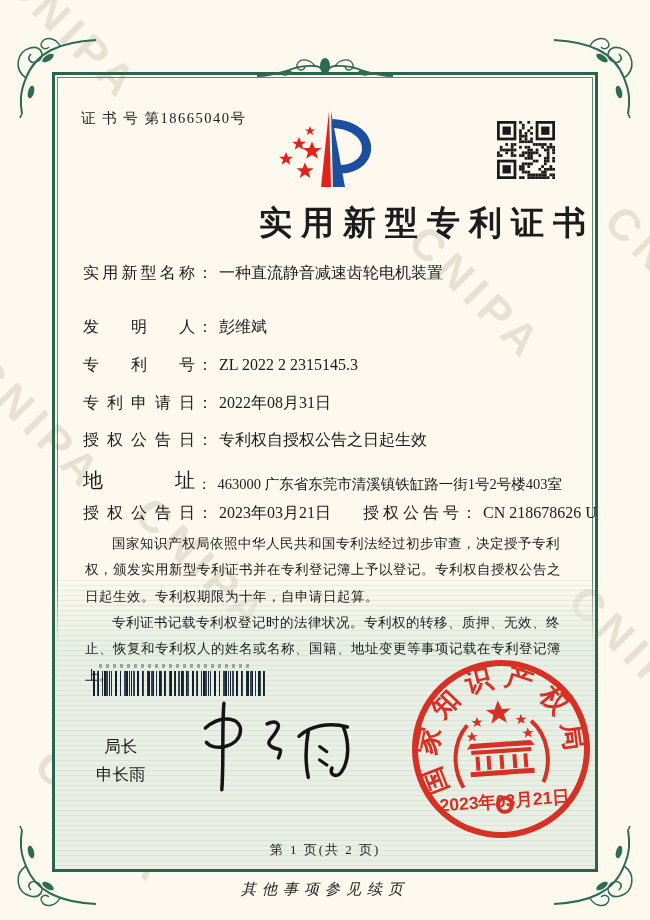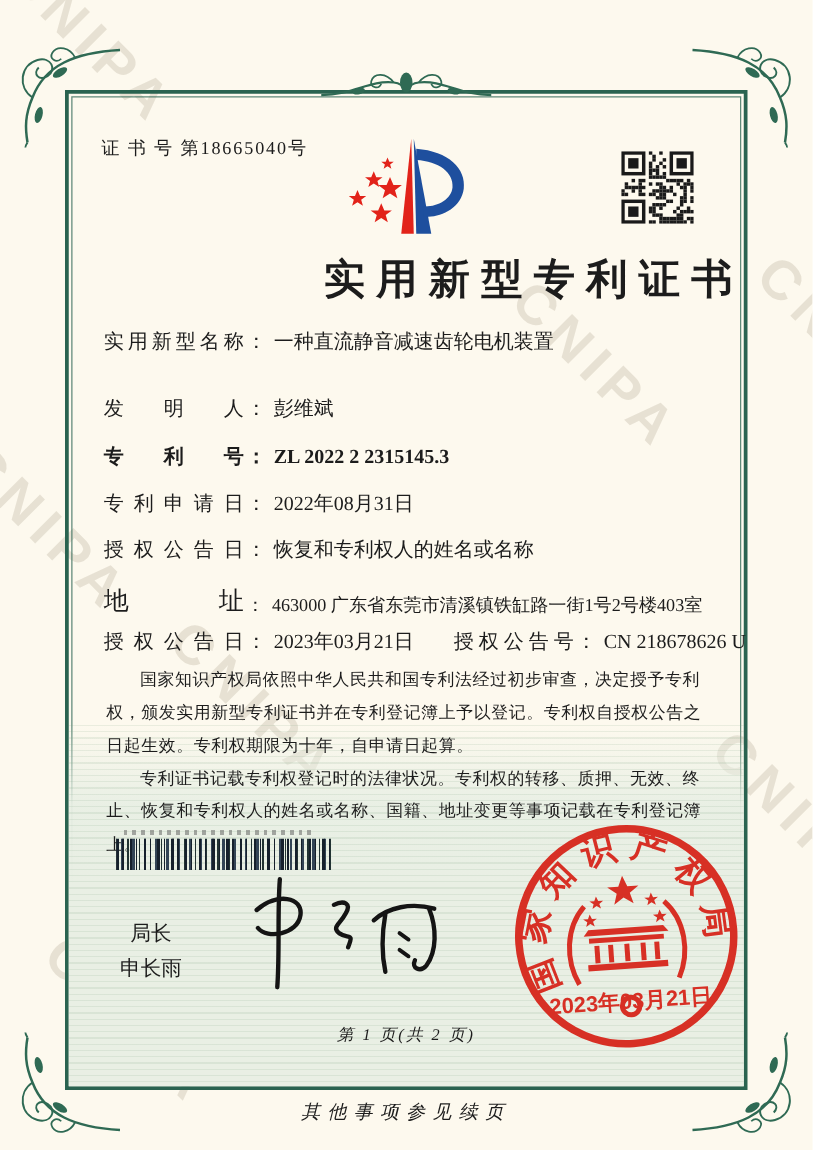--- a/index.html
+++ b/index.html
@@ -43,21 +43,21 @@
   .logo{position:absolute; left:222px; top:34px; width:104px; height:92px;}
   .qr{position:absolute; left:442px; top:46px; width:58px; height:58px;}
   .doc-title{
     position:absolute; left:0; top:126px; width:100%; text-align:right;
     font-size:33px; font-weight:bold; letter-spacing:9px;
   }
   
   .field{position:absolute; left:28px; font-size:16px; white-space:nowrap;}
   .field .lbl{display:inline-block; width:112px; text-align:justify; text-align-last:justify; vertical-align:bottom;}
   .field .colon{margin:0 6px 0 2px;}
-  .f0{top:188px;} .f1{top:242px;} .f2{top:280px;font-weight:bold;} .f3{top:318px;}
+  .f0{top:188px;} .f1{top:242px;} .f2{top:280px;} .f3{top:318px;}
   .f4{top:355px;} .f5{top:392px; font-size:14.5px;} .f5 .lbl{font-size:20px;}
   .f6{top:428px;}
   .pair2{position:absolute; left:280px; top:0; white-space:nowrap;}
   .pair2 .lbl{width:96px;}
   
   .body-text{
     position:absolute; left:30px; top:456px; width:488px;
     font-size:13.5px; line-height:1.95; letter-spacing:.5px;
   }
   .body-text p{margin:0; text-indent:2em;}
@@ -70,21 +70,21 @@
     position:absolute; left:38px; top:596px; width:172px; height:25px;
     background:
       repeating-linear-gradient(90deg,#16202c 0 2px, transparent 2px 5px, #16202c 5px 6px, transparent 6px 11px),
       repeating-linear-gradient(90deg,#233 0 1px, transparent 1px 4px, #345 4px 6px, transparent 6px 9px);
   }
   .signer{position:absolute; left:41px; top:658px; font-size:16.5px; line-height:28px; z-index:3;text-align:center;}
   .signature{position:absolute; left:138px; top:620px; width:175px; height:102px; z-index:3;}
   
   .seal{position:absolute; left:352px; top:580px; width:188px; height:188px; transform:rotate(-4deg); z-index:4; opacity:.95;}
   
-  .page-num{position:absolute; left:0; top:744px; width:100%; text-align:center; font-size:13px; letter-spacing:2px; z-index:3;font-style:italic;}
+  .page-num{position:absolute; left:0; top:766px; width:100%; text-align:center; font-size:13px; letter-spacing:2px; z-index:3;}
   .continuation{
     position:absolute; left:0; top:880px; width:100%; text-align:center;
     font-size:15px; letter-spacing:6px; font-style:italic; z-index:1;
   }
 </style>
 </head>
 <body>
 
 <div id="page">
 
@@ -283,21 +283,21 @@
     <div class="field f0">
       <span class="lbl">实用新型名称</span><span class="colon">：</span><span>一种直流静音减速齿轮电机装置</span>
     </div>
     <div class="field f2">
       <span class="lbl">专利号</span><span class="colon">：</span><span>ZL 2022 2 2315145.3</span>
     </div>
     <div class="field f3">
       <span class="lbl">专利申请日</span><span class="colon">：</span><span>2022年08月31日</span>
     </div>
     <div class="field f4">
-      <span class="lbl">授权公告日</span><span class="colon">：</span><span>恢复和专利权人的姓名或名称</span>
+      <span class="lbl">授权公告日</span><span class="colon">：</span><span>专利权自授权公告之日起生效</span>
     </div>
     <div class="field f5">
       <span class="lbl">地址</span><span class="colon">：</span><span>463000 广东省东莞市清溪镇铁缸路一街1号2号楼403室</span>
     </div>
     <div class="field f6">
       <span class="lbl">授权公告日</span><span class="colon">：</span><span>2023年03月21日</span>
       <span class="pair2">
         <span class="lbl">授权公告号</span><span class="colon">：</span><span>CN 218678626 U</span>
       </span>
     </div>

